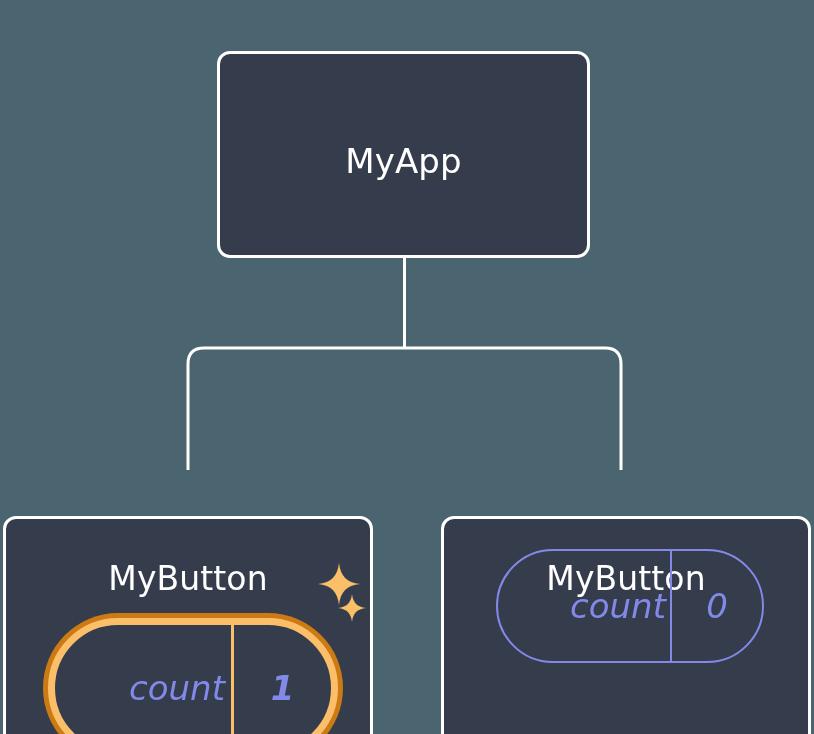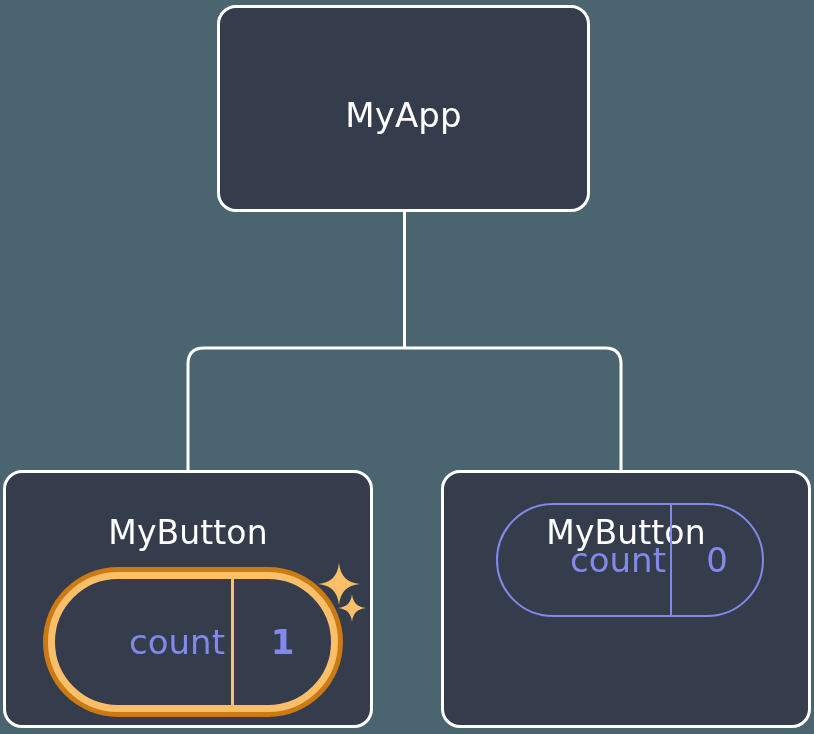--- a/index.html
+++ b/index.html
@@ -31,21 +31,22 @@
     z-index: 1;
   }
 
   
   .node {
     position: absolute;
     z-index: 2;
     box-sizing: border-box;
     background: #353d4d;
     border: 3px solid #ffffff;
-    border-radius: 19px;
+    border-radius: 13px;
+    margin-top: 46px;
   }
   .node-title {
     position: absolute;
     left: 0;
     right: 0;
     text-align: center;
     color: #ffffff;
     font-size: 33px;
     font-weight: 400;
     letter-spacing: 0.1px;
@@ -89,20 +90,21 @@
     align-items: stretch;
     border-radius: 999px;
   }
   .pill-key,
   .pill-val {
     display: flex;
     align-items: center;
     justify-content: center;
     box-sizing: border-box;
     white-space: nowrap;
+    font-style: italic;
   }
 
   
   .state-pill.plain {
     left: 52px;
     top: 30px;
     width: 268px;
     height: 114px;
     border: 2px solid #8289e8;
     background: transparent;

